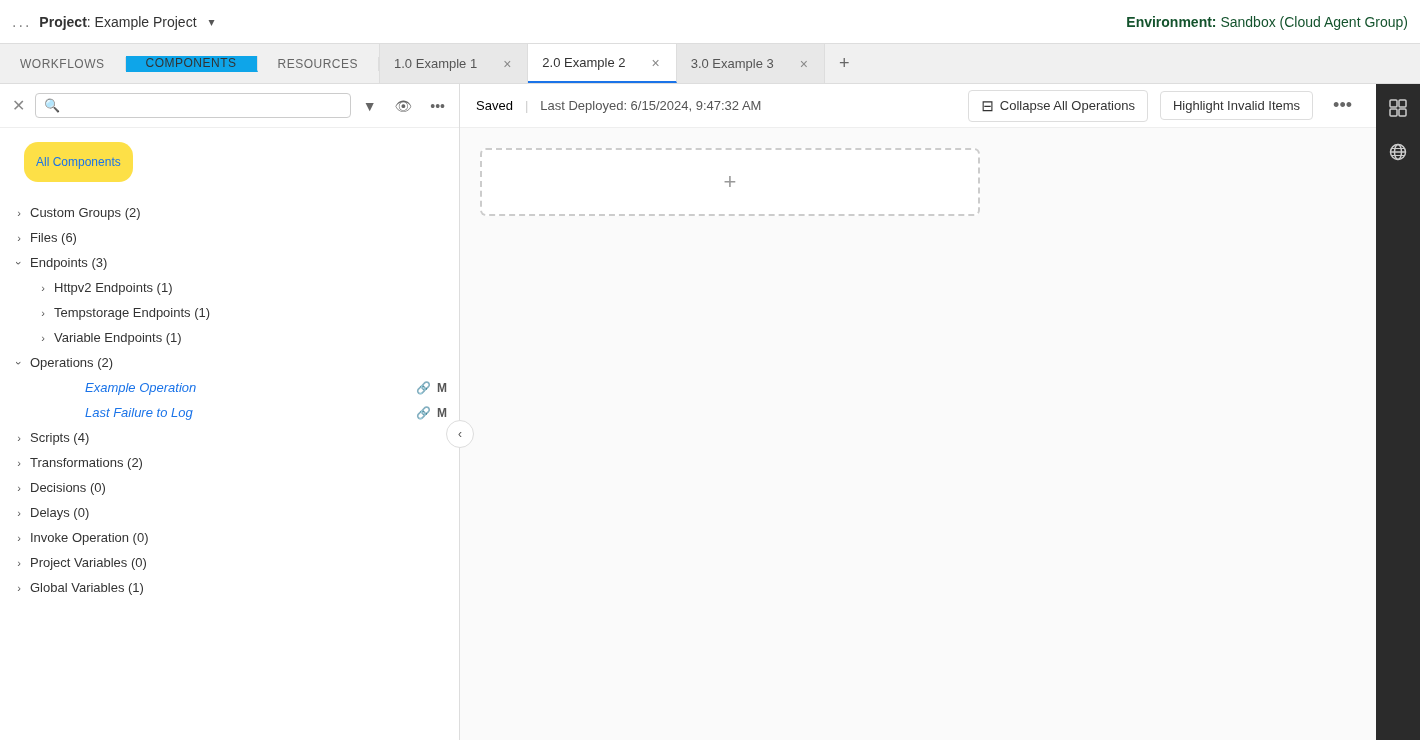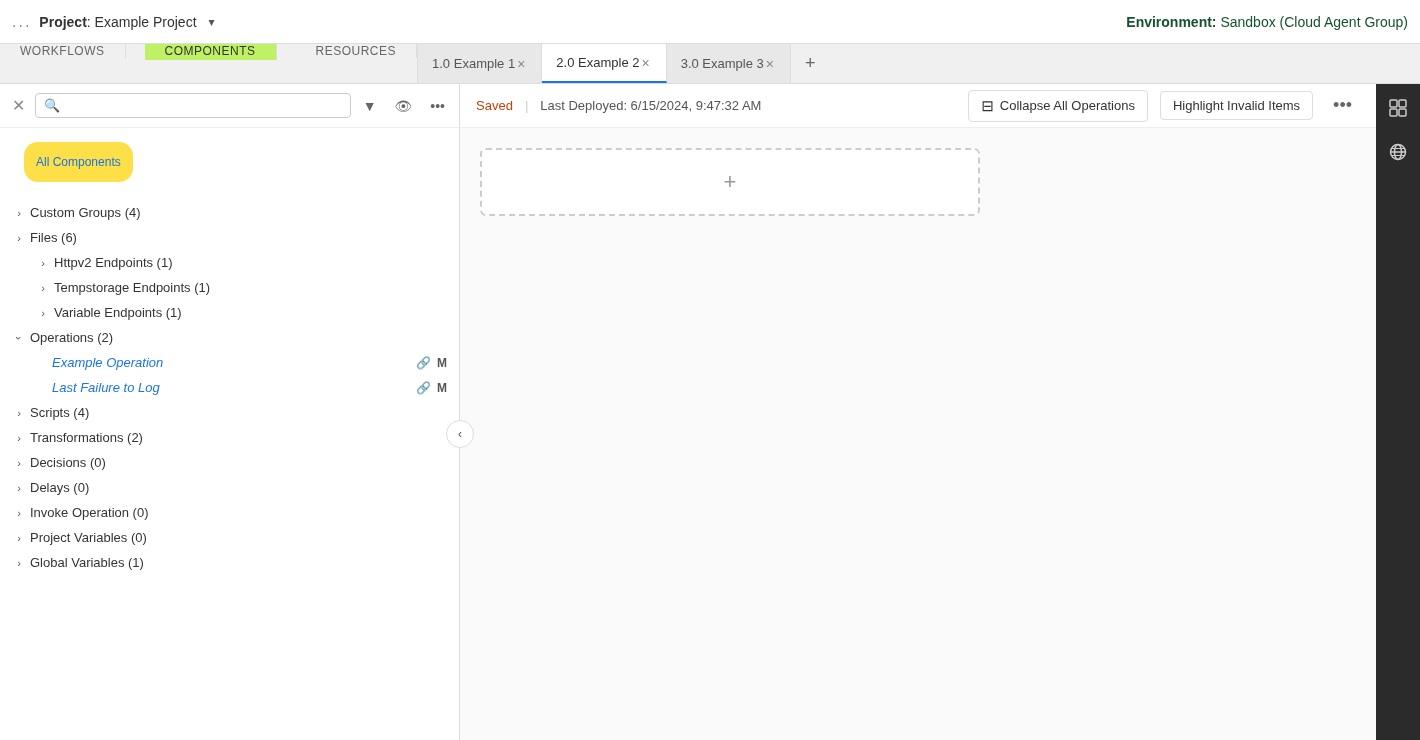--- a/index.html
+++ b/index.html
@@ -42,52 +42,51 @@
     .tab-bar {
       height: 40px;
       background: #f0f0f0;
       border-bottom: 1px solid #ddd;
       display: flex;
       align-items: stretch;
       flex-shrink: 0;
     }
     .tab-nav {
       display: flex;
-      align-items: flex-start;
-      gap: 19px;
+      align-items: center;
     }
     .tab-nav-item {
       padding: 0 20px;
       display: flex;
       align-items: center;
       font-size: 12px;
       font-weight: 500;
       color: #666;
       cursor: pointer;
       border-right: 1px solid #ddd;
       text-transform: uppercase;
       letter-spacing: 0.5px;
       background: #f0f0f0;
     }
     .tab-nav-item.active {
-      background: #bef264;
+      background: #0ea5e9;
       color: #333;
       border-bottom: 2px solid transparent;
     }
     .tab-separator { width: 1px; background: #ddd; }
     .doc-tabs {
       display: flex;
       align-items: stretch;
       flex: 1;
     }
     .doc-tab {
       padding: 0 14px;
       display: flex;
       align-items: center;
-      gap: 0;
+      gap: 24px;
       font-size: 13px;
       color: #555;
       cursor: pointer;
       border-right: 1px solid #ddd;
       background: #e8e8e8;
       white-space: nowrap;
     }
     .doc-tab.active {
       background: #fff;
       color: #333;
@@ -192,20 +191,21 @@
     }
     .tree-item.sub-item {
       padding-left: 36px;
     }
     .operation-item {
       display: flex;
       align-items: flex-end;
       padding: 5px 12px 5px 52px;
       cursor: pointer;
       gap: 20px;
+      margin-left: 33px;
     }
     .operation-item .op-label {
       font-size: 13px;
       color: #1a73e8;
       font-style: italic;
       flex: 1;
     }
     .op-icons {
       display: flex;
       align-items: center;
@@ -237,21 +237,21 @@
       background: #fff;
       border-bottom: 1px solid #eee;
       display: flex;
       align-items: center;
       padding: 0 16px;
       gap: 12px;
       flex-shrink: 0;
     }
     .ws-status {
       font-size: 13px;
-      color: #c2410c;
+      color: #000000;
     }
     .ws-separator { color: #ccc; }
     .ws-deployed {
       font-size: 13px;
       color: #555;
     }
     .ws-spacer { flex: 1; }
     .ws-btn {
       display: flex;
       align-items: center;
@@ -375,28 +375,32 @@
     </div>
 
     <div style="padding: 6px 12px; flex-shrink:0;">
       <div class="filter-tag">All Components</div>
     </div>
 
     <div class="tree-container">
 
       <div class="tree-item">
         <span class="chevron">›</span>
-        <span class="item-label">Custom Groups (4)</span>
+        <span class="item-label">Custom Groups (2)</span>
       </div>
 
       <div class="tree-item">
         <span class="chevron">›</span>
         <span class="item-label">Files (6)</span>
       </div>
 
+      <div class="tree-item">
+        <span class="chevron" style="transform:rotate(90deg); display:inline-block;">›</span>
+        <span class="item-label">Endpoints (3)</span>
+      </div>
       <div class="tree-item sub-item">
         <span class="chevron">›</span>
         <span class="item-label">Httpv2 Endpoints (1)</span>
       </div>
       <div class="tree-item sub-item">
         <span class="chevron">›</span>
         <span class="item-label">Tempstorage Endpoints (1)</span>
       </div>
       <div class="tree-item sub-item">
         <span class="chevron">›</span>

